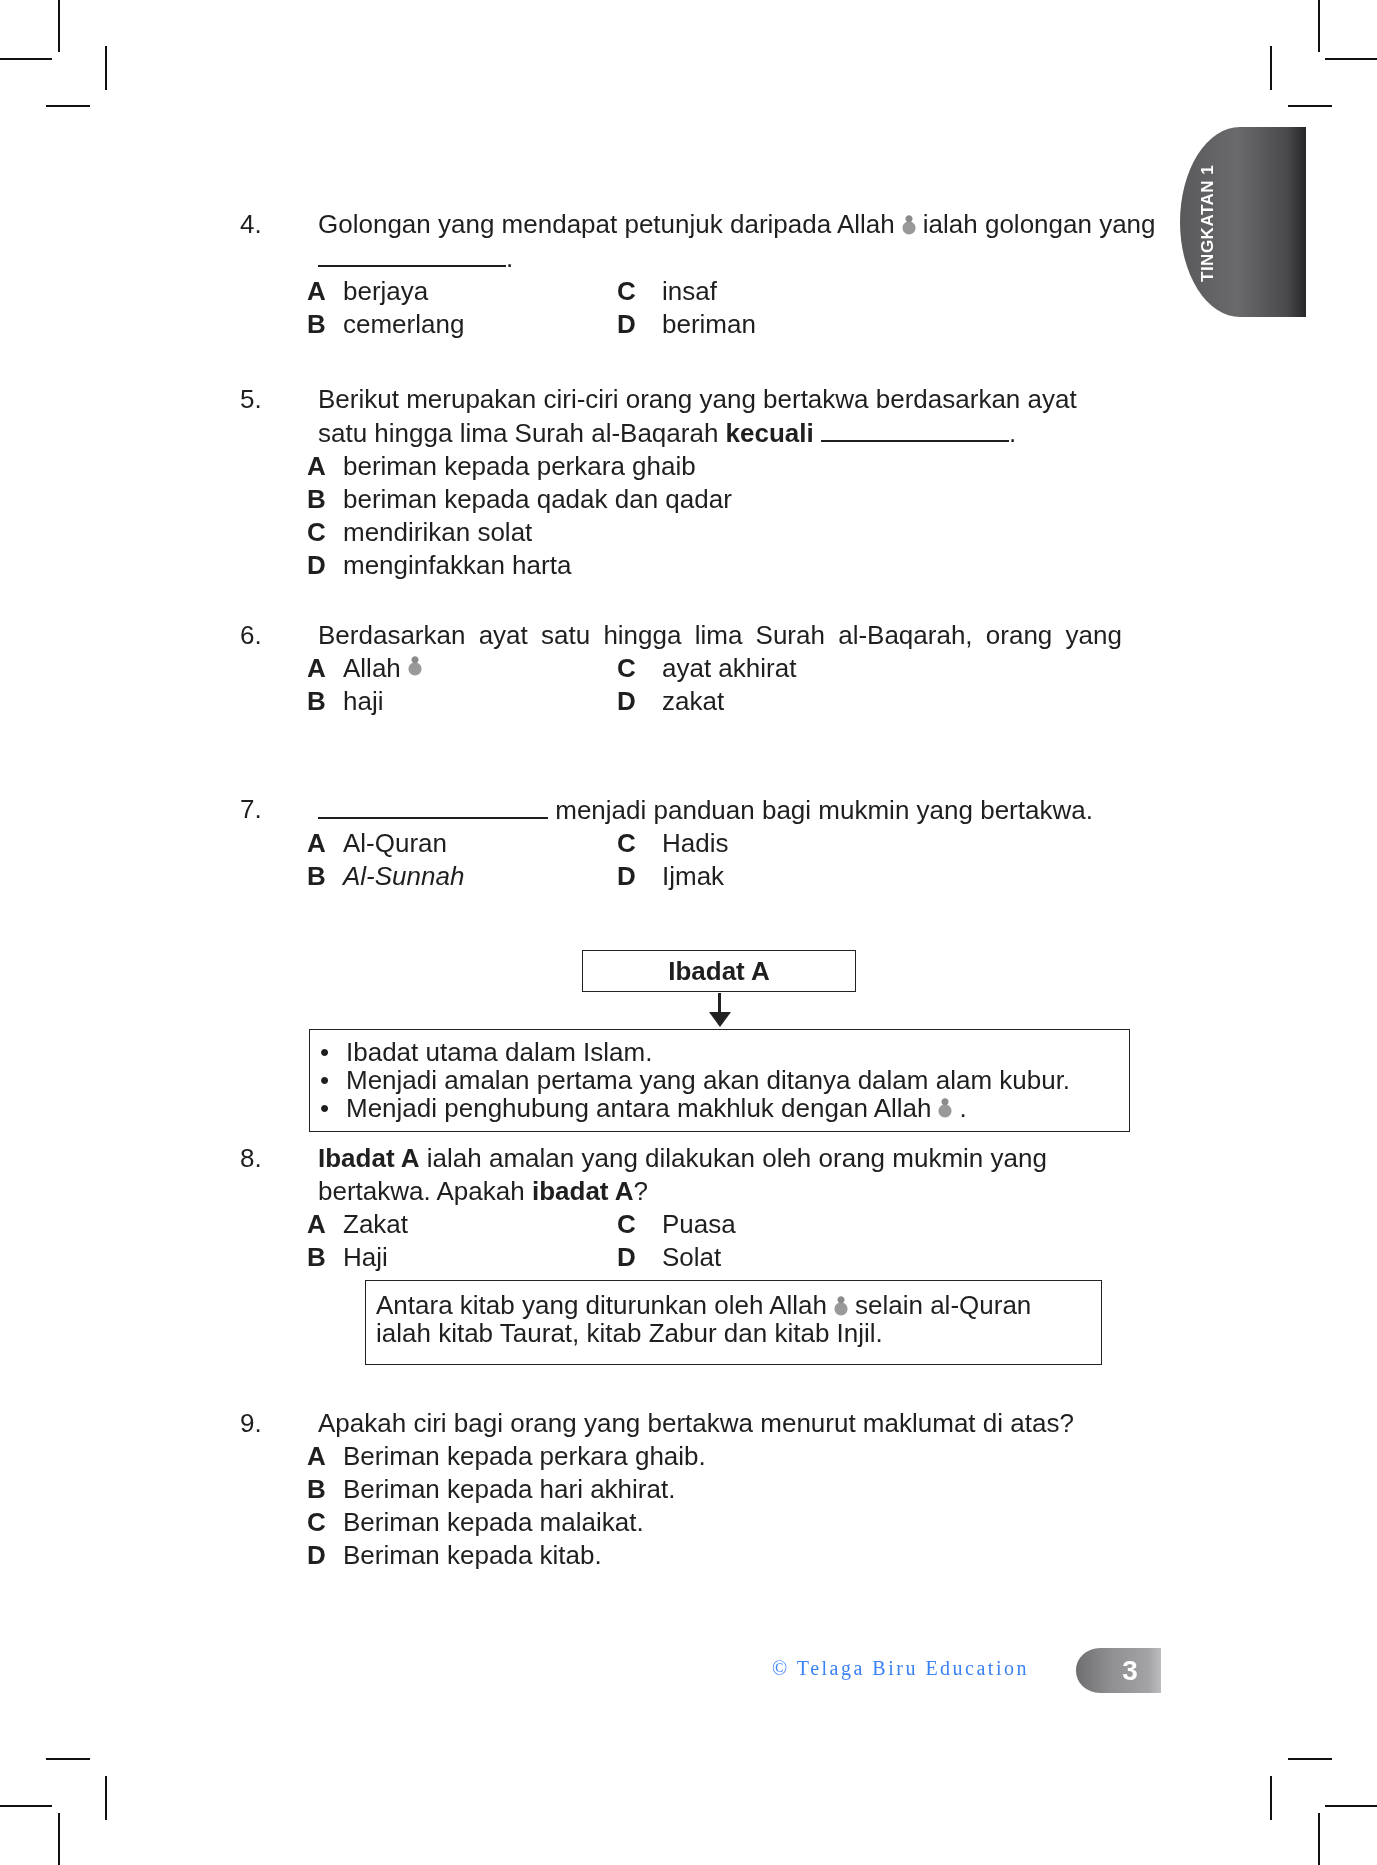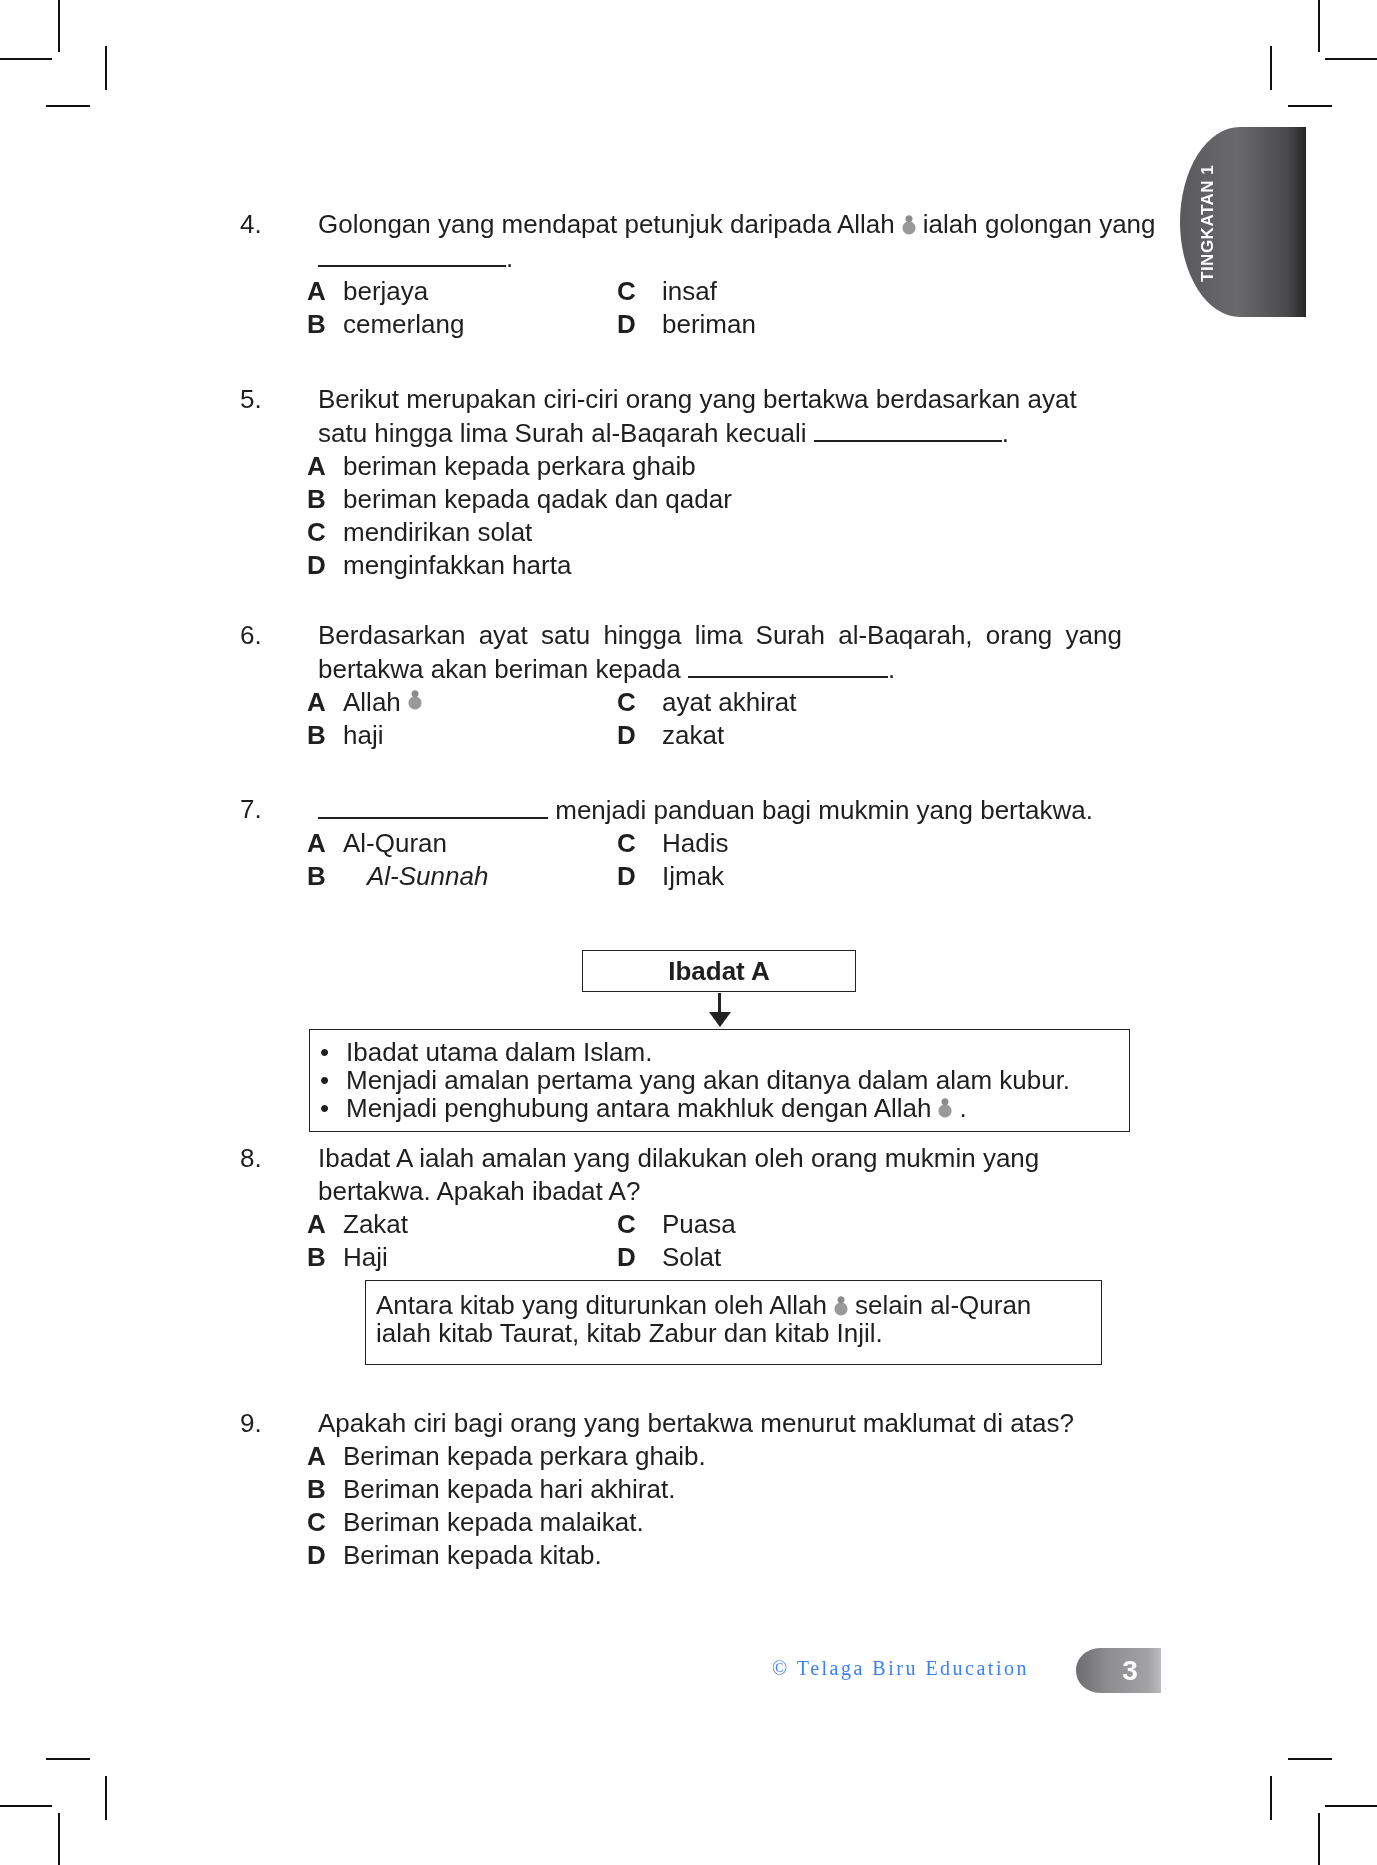--- a/index.html
+++ b/index.html
@@ -17,22 +17,22 @@
   .qnum { position:absolute; left:0; top:0; width:60px; }
   .qbody { margin-left:67px; }
   .qtext { display:block;margin-left:11px; }
   .qtext.justify { text-align:justify; text-align-last:left; width:853px; }
   .blank { display:inline-block; border-bottom:2px solid #1f1f1f; height:24px; vertical-align:baseline; }
   .opts2 { display:grid; grid-template-columns:310px 400px; }
   .opts1 { display:block; }
   .opt { display:flex; }
   .opt .let { font-weight:bold; width:36px; }
   .opt.c2 .let { width:45px; }
-  .ital { font-style:italic;margin-left:24px; }
-  .b { font-weight:normal; }
+  .ital { font-style:italic; }
+  .b { font-weight:bold; }
   .allah { display:inline-block; width:20px; height:26px; vertical-align:-4px; margin:0 4px;
      background:radial-gradient(circle at 50% 30%, #777 0 3px, transparent 4px),
                 radial-gradient(circle at 50% 65%, #888 0 6px, transparent 7px);
      opacity:0.85; }
   .box-title { position:absolute; left:582px; top:950px; width:274px; height:42px;
      border:1.5px solid #222; box-sizing:border-box; text-align:center; font-weight:bold;
      font-size:26px; line-height:40px; }
   .arrow-line { position:absolute; left:718px; top:993px; width:3px; height:22px; background:#222; }
   .arrow-head { position:absolute; left:709px; top:1012px; width:0; height:0;
      border-left:11px solid transparent; border-right:11px solid transparent; border-top:15px solid #222; }
@@ -128,24 +128,20 @@
           <span>menginfakkan harta</span>
         </div>
     </div>
   </div>
 </div>
 
 <div class="q" style="top:619px">
   <div class="qnum">6.</div>
   <div class="qbody">
     <span class="qtext justify" style="word-spacing:6px">Berdasarkan ayat satu hingga lima Surah al-Baqarah, orang yang</span>
-    <span class="qtext">
-      <span>bertakwa akan beriman kepada</span>
-      <span class="blank" style="width:200px"></span><span>.</span>
-    </span>
     <div class="opts2">
       <div class="opt">
           <span class="let">A</span>
           <span>Allah</span>
           <span class="allah"></span>
         </div>
       <div class="opt c2">
           <span class="let">C</span>
           <span>ayat akhirat</span>
         </div>

